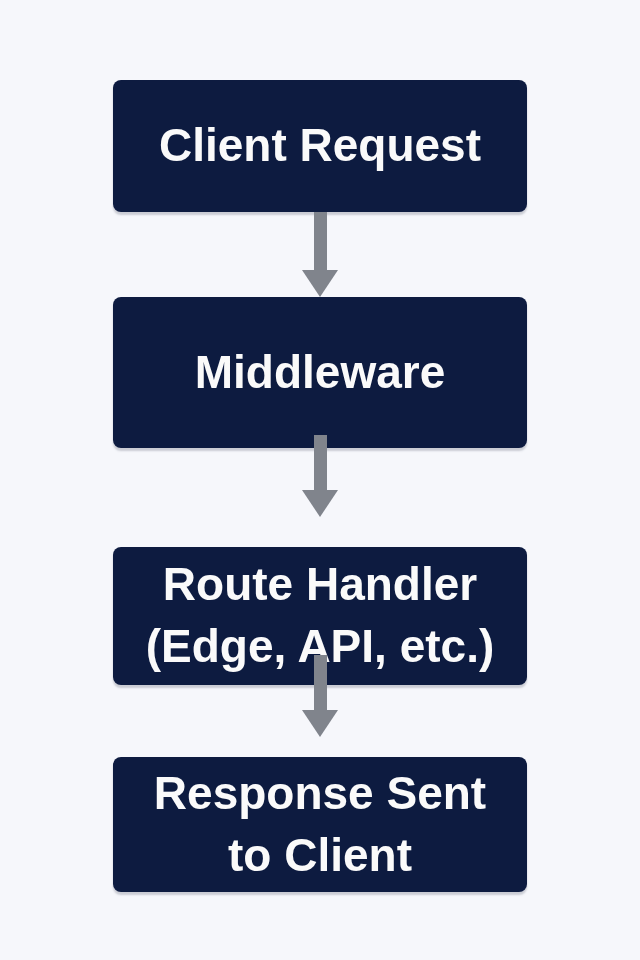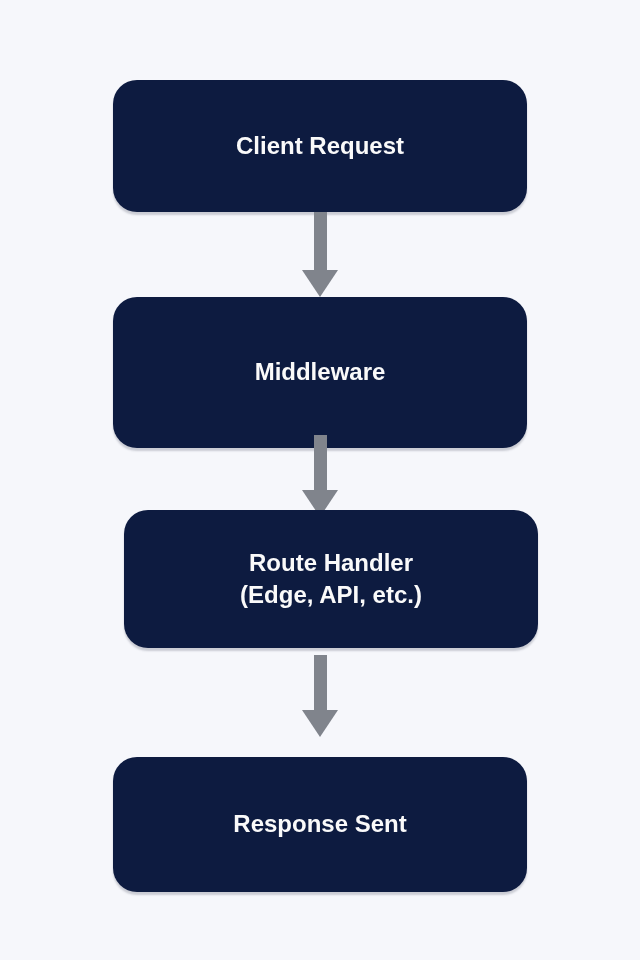--- a/index.html
+++ b/index.html
@@ -18,37 +18,37 @@
     width: 640px;
     height: 960px;
     background: var(--background);
     overflow: hidden;
   }
   .node {
     position: absolute;
     left: 113px;
     width: 414px;
     background: var(--node-bg);
-    border-radius: 24px;
+    border-radius: 8px;
     color: var(--node-text);
     display: flex;
     flex-direction: column;
     align-items: center;
     justify-content: center;
     text-align: center;
     font-weight: 700;
-    font-size: 24px;
+    font-size: 46px;
     line-height: 1.34;
     box-shadow: 0 3px 2px rgba(90, 95, 110, 0.28);
   }
   .node-line { display: block; }
 
   .node-1 { top: 80px;  height: 132px; }
   .node-2 { top: 297px; height: 151px; }
-  .node-3 { top: 510px; height: 138px; margin-left: 11px; }
+  .node-3 { top: 547px; height: 138px; }
   .node-4 { top: 737px; height: 135px; margin-top: 20px; }
 
   .arrow {
     position: absolute;
     left: 302px;
     width: 36px;
     display: flex;
     flex-direction: column;
     align-items: center;
   }
@@ -99,15 +99,16 @@
     <span class="node-line">(Edge, API, etc.)</span>
   </div>
 
   <div class="arrow arrow-3">
     <div class="stem"></div>
     <div class="head"></div>
   </div>
 
   <div class="node node-4">
     <span class="node-line">Response Sent</span>
+    <span class="node-line">to Client</span>
   </div>
 
 </div>
 
 </body></html>

